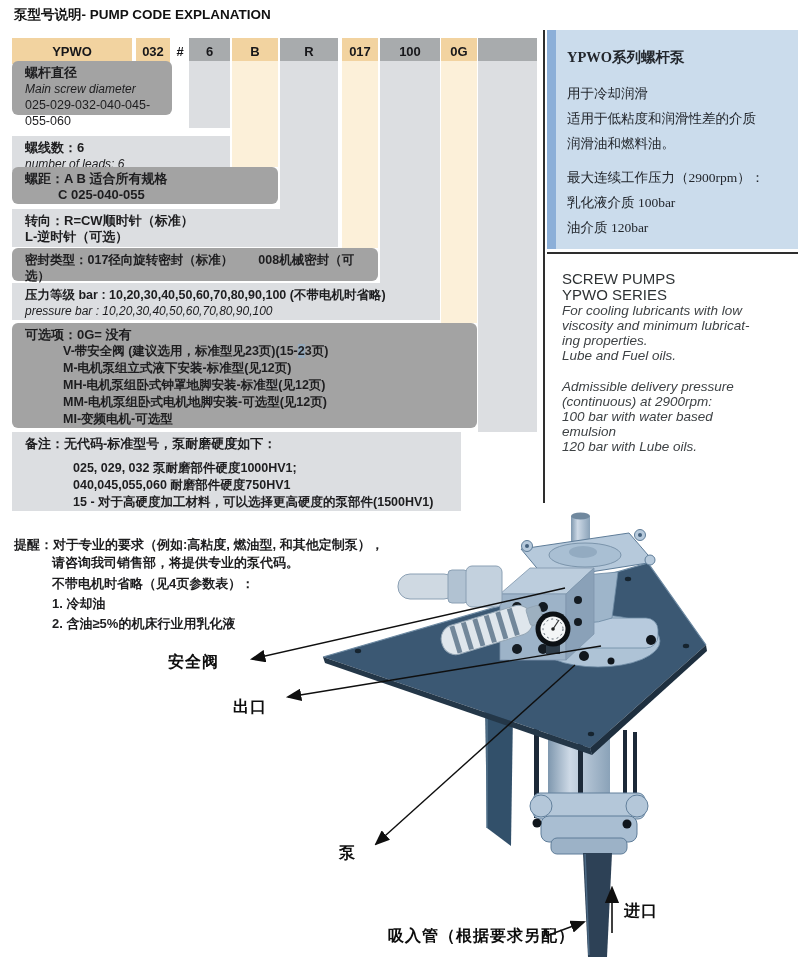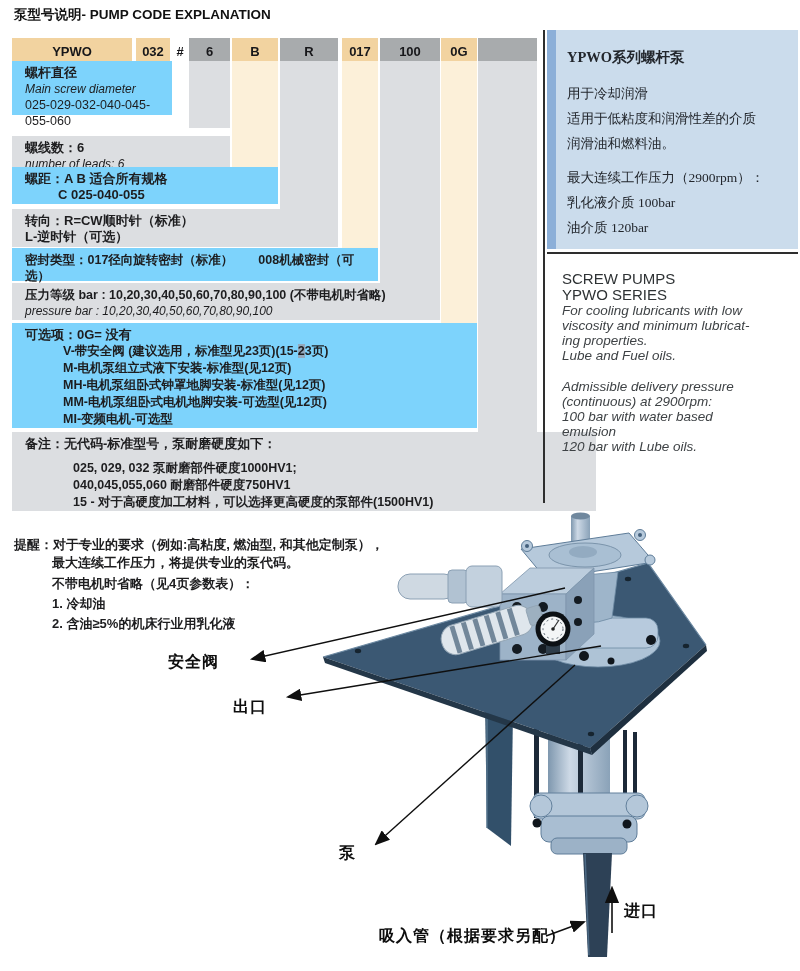--- a/index.html
+++ b/index.html
@@ -10,21 +10,21 @@
         font-weight:bold;font-size:13px;color:#17171a;margin-top:6px;}
   .tan{background:#f2d3a0;}
   .grayc{background:#a8abad;}
   .plaincell{background:transparent;}
   
   .col{position:absolute;top:61px;}
   .colcream{background:#fcf0d9;}
   .colgray{background:#dcdee1;}
   
   .row{position:absolute;left:12px;box-sizing:border-box;padding:4px 0 0 13px;line-height:16px;font-size:12.5px;}
-  .rowcream{background:#7dd3fc;}
+  .rowcream{background:#a3a3a3;border-radius:6px;}
   .rowgray{background:#dcdee1;}
   .b{font-weight:bold;font-size:13px;}
   .bs{font-weight:bold;font-size:12.5px;}
   .i{font-style:italic;font-size:12px;}
   .n{font-size:12.5px;}
   .ind{padding-left:33px;}
   .opt-item{padding-left:38px;font-weight:bold;font-size:12.5px;line-height:17px;}
   .rem-item{padding-left:48px;font-weight:bold;font-size:12.5px;line-height:17px;}
   .hl{background:#94a9bc;}
   
@@ -109,21 +109,21 @@
 
   <div class="row rowcream" style="top:323px;width:465px;height:105px;">
     <div class="b">可选项：0G= 没有</div>
     <div class="opt-item"><span>V-带安全阀 (建议选用，标准型见23页)(15-</span><span class="hl">2</span><span>3页)</span></div>
     <div class="opt-item">M-电机泵组立式液下安装-标准型(见12页)</div>
     <div class="opt-item">MH-电机泵组卧式钟罩地脚安装-标准型(见12页)</div>
     <div class="opt-item">MM-电机泵组卧式电机地脚安装-可选型(见12页)</div>
     <div class="opt-item">MI-变频电机-可选型</div>
   </div>
 
-  <div class="row rowgray" style="top:432px;width:584px;height:79px;">
+  <div class="row rowgray" style="top:432px;width:449px;height:79px;">
     <div class="b">备注：无代码-标准型号，泵耐磨硬度如下：</div>
     <div style="height:8px;"></div>
     <div class="rem-item">025, 029, 032 泵耐磨部件硬度1000HV1;</div>
     <div class="rem-item">040,045,055,060 耐磨部件硬度750HV1</div>
     <div class="rem-item">15 - 对于高硬度加工材料，可以选择更高硬度的泵部件(1500HV1)</div>
   </div>
 
   <div id="vdivider"></div>
   <div id="hdivider"></div>
 
@@ -151,21 +151,21 @@
     <div class="gap14"></div>
     <div class="eline">Admissible delivery pressure</div>
     <div class="eline">(continuous) at 2900rpm:</div>
     <div class="eline">100 bar with water based</div>
     <div class="eline">emulsion</div>
     <div class="eline">120 bar with Lube oils.</div>
   </div>
 
   <div id="reminder">
     <div><span>提醒：</span><span>对于专业的要求（例如:高粘度, 燃油型, 和其他定制泵），</span></div>
-    <div class="cont">最大连续工作压力，将提供专业的泵代码。</div>
+    <div class="cont">请咨询我司销售部，将提供专业的泵代码。</div>
     <div class="cont" style="margin-top:3px;">不带电机时省略（见4页参数表）：</div>
     <div class="items">1.  冷却油</div>
     <div class="items">2.  含油≥5%的机床行业用乳化液</div>
   </div>
 
   <svg id="pump-svg" width="800" height="471" viewBox="0 500 800 471">
     <defs>
       <linearGradient id="gcyl" x1="0" y1="0" x2="1" y2="0">
         <stop offset="0" stop-color="#7e97ae"></stop>
           <stop offset="0.35" stop-color="#cdd9e6"></stop>
@@ -269,15 +269,15 @@
       <line x1="575" y1="665" x2="376" y2="844" marker-end="url(#ah)"></line>
       <line x1="546" y1="936" x2="584" y2="922" marker-end="url(#ah)"></line>
       <line x1="612" y1="933" x2="612" y2="888" stroke-width="1.6" marker-end="url(#ah)"></line>
     </g>
   </svg>
 
   <div class="dlabel" style="left:168px;top:652px;">安全阀</div>
   <div class="dlabel" style="left:233px;top:697px;">出口</div>
   <div class="dlabel" style="left:339px;top:843px;">泵</div>
   <div class="dlabel" style="left:624px;top:901px;">进口</div>
-  <div class="dlabel" style="left:339px;top:926px;padding-left:40px;">吸入管（根据要求另配）</div>
+  <div class="dlabel" style="left:348px;top:926px;padding-left:40px;">吸入管（根据要求另配）</div>
 
 </div>
 
 </body></html>

